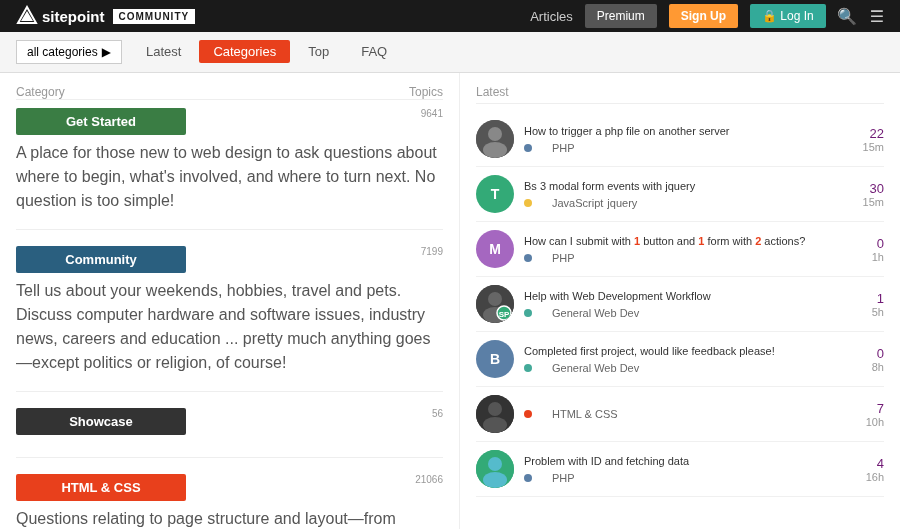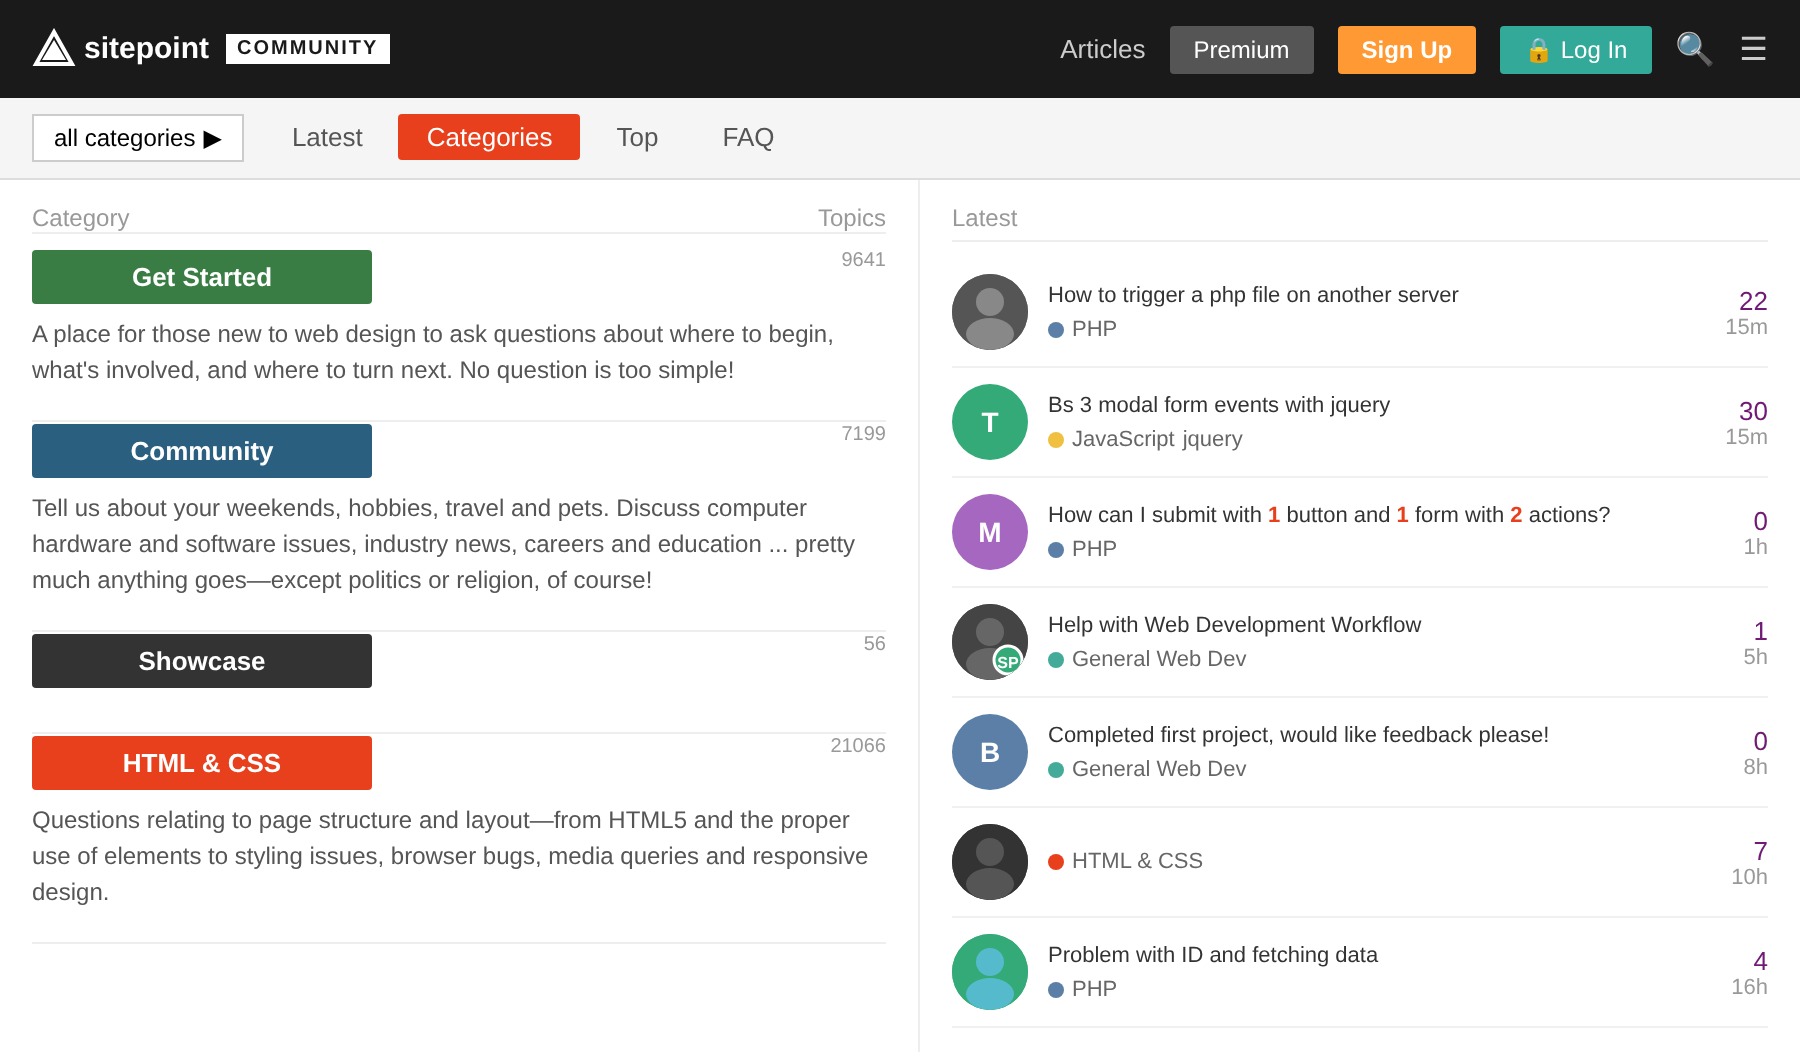--- a/index.html
+++ b/index.html
@@ -1,21 +1,21 @@
 <!DOCTYPE html>
 <html><head>
   <meta charset="utf-8">
   <style>
     * { box-sizing: border-box; margin: 0; padding: 0; }
     body { font-family: -apple-system, BlinkMacSystemFont, 'Segoe UI', Arial, sans-serif; font-size: 13px; background: #fff; color: #333; }
 
     
     .header {
       background: #1a1a1a;
-      height: 49px;
+      height: 32px;
       display: flex;
       align-items: center;
       padding: 0 16px;
       justify-content: space-between;
     }
     .header-left { display: flex; align-items: center; gap: 8px; }
     .community-badge {
       background: #fff;
       color: #1a1a1a;
       font-size: 10px;
@@ -104,21 +104,21 @@
       justify-content: space-between;
       color: #999;
       font-size: 12px;
       margin-bottom: 8px;
       padding-bottom: 0;
       border-bottom: 1px solid #eee;
     }
 
     
     .category-card {
-      margin-bottom: 1px;
+      margin-bottom: 16px;
       padding-bottom: 16px;
       border-bottom: 1px solid #eee;
     }
     .category-header {
       display: flex;
       justify-content: space-between;
       align-items: flex-start;
       margin-bottom: 6px;
     }
     .category-title-btn {
@@ -130,21 +130,21 @@
       cursor: pointer;
       min-width: 170px;
       text-align: center;
       border-radius: 2px;
     }
     .bg-green { background: #3a7d44; }
     .bg-teal { background: #2a5f7f; }
     .bg-dark { background: #333; }
     .bg-orange { background: #e8401c; }
     .topics-count { color: #999; font-size: 10px; }
-    .category-desc { font-size: 12px; color: #555; line-height: 1.5; }
+    .category-desc { font-size: 16px; color: #555; line-height: 1.5; }
 
     
     .right-panel {
       flex: 1;
       padding: 12px 16px;
     }
     .right-panel-header {
       color: #999;
       font-size: 12px;
       margin-bottom: 8px;
@@ -175,21 +175,21 @@
       position: relative;
     }
     .topic-content { flex: 1; min-width: 0; }
     .topic-title { font-size: 11px; color: #333; margin-bottom: 3px; line-height: 1.3; }
     .topic-title a { color: #333; text-decoration: none; }
     .topic-title .highlight { color: #e8401c; font-weight: bold; }
     .topic-tags { display: flex; gap: 4px; flex-wrap: wrap; }
     .tag {
       display: inline-flex;
       align-items: center;
-      gap: 4px;
+      gap: 20px;
       font-size: 11px;
       color: #666;
     }
     .tag-dot {
       width: 8px;
       height: 8px;
       border-radius: 50%;
       display: inline-block;
     }
     .dot-blue { background: #5b7fa6; }

